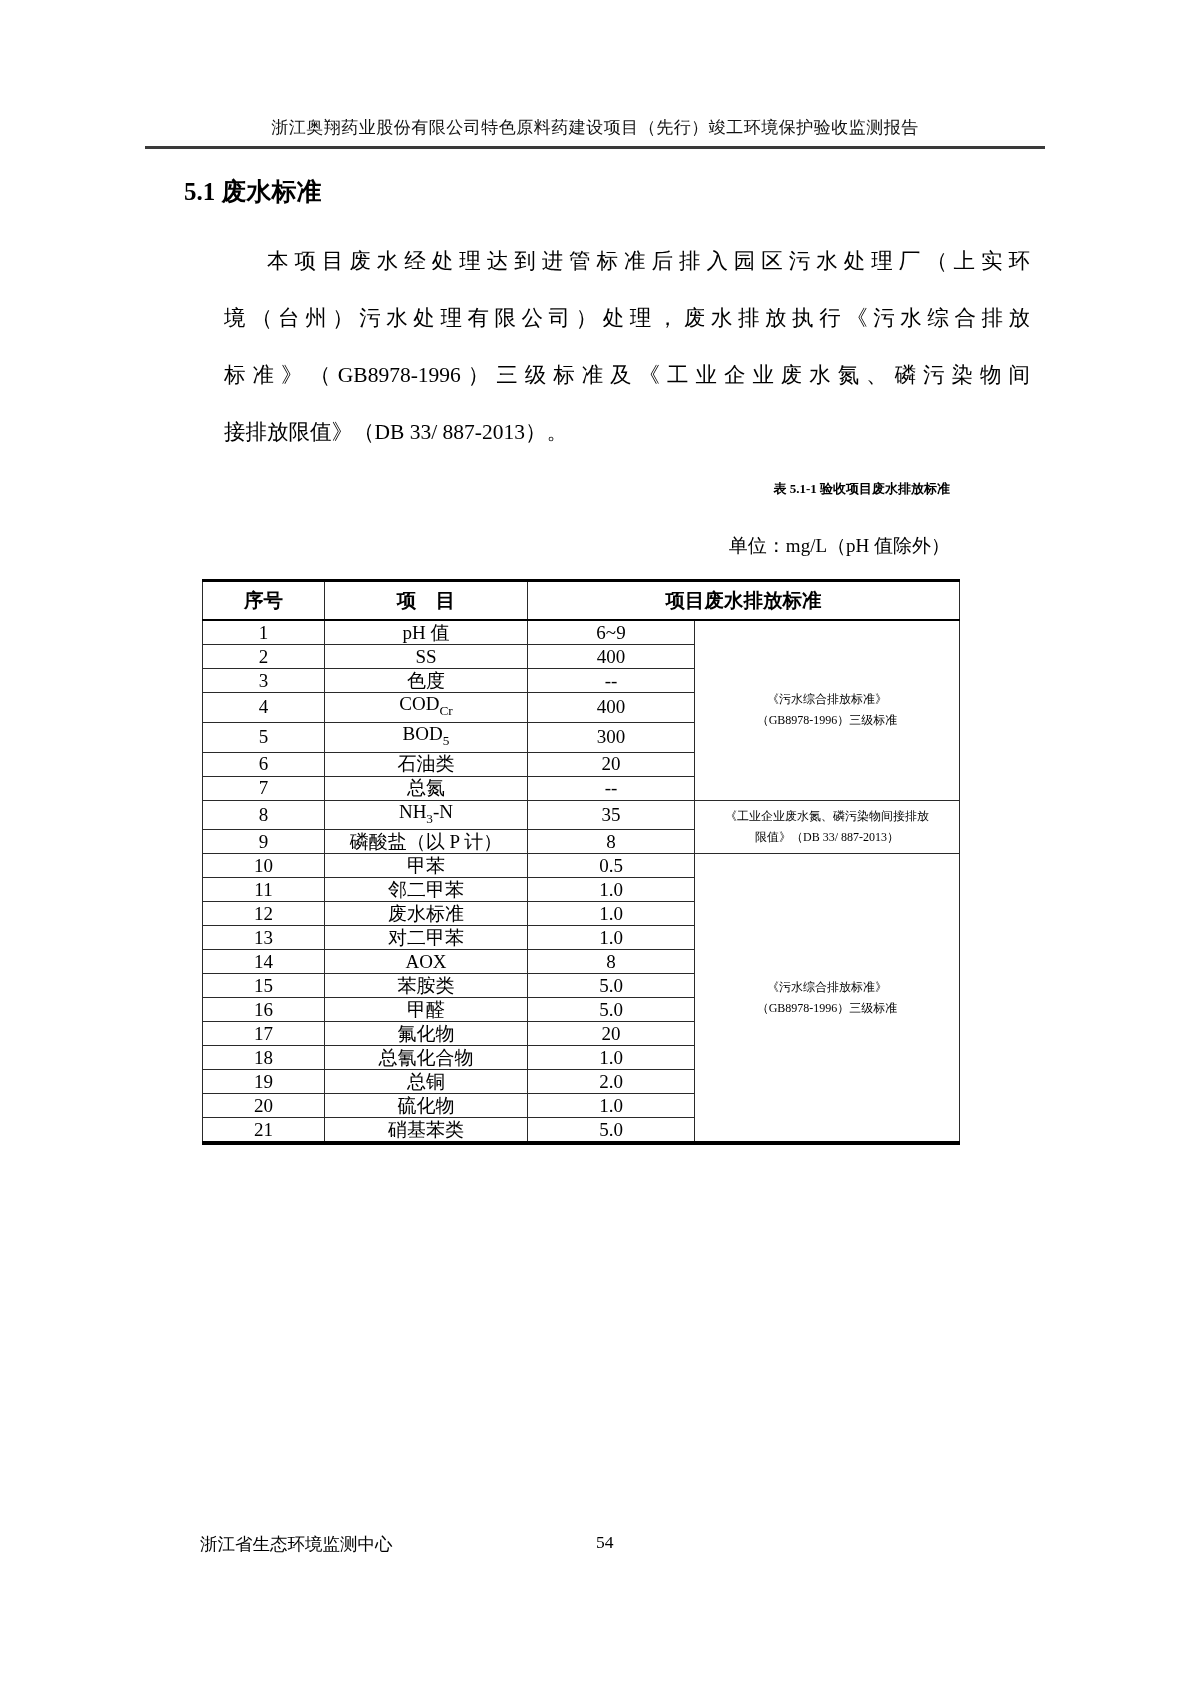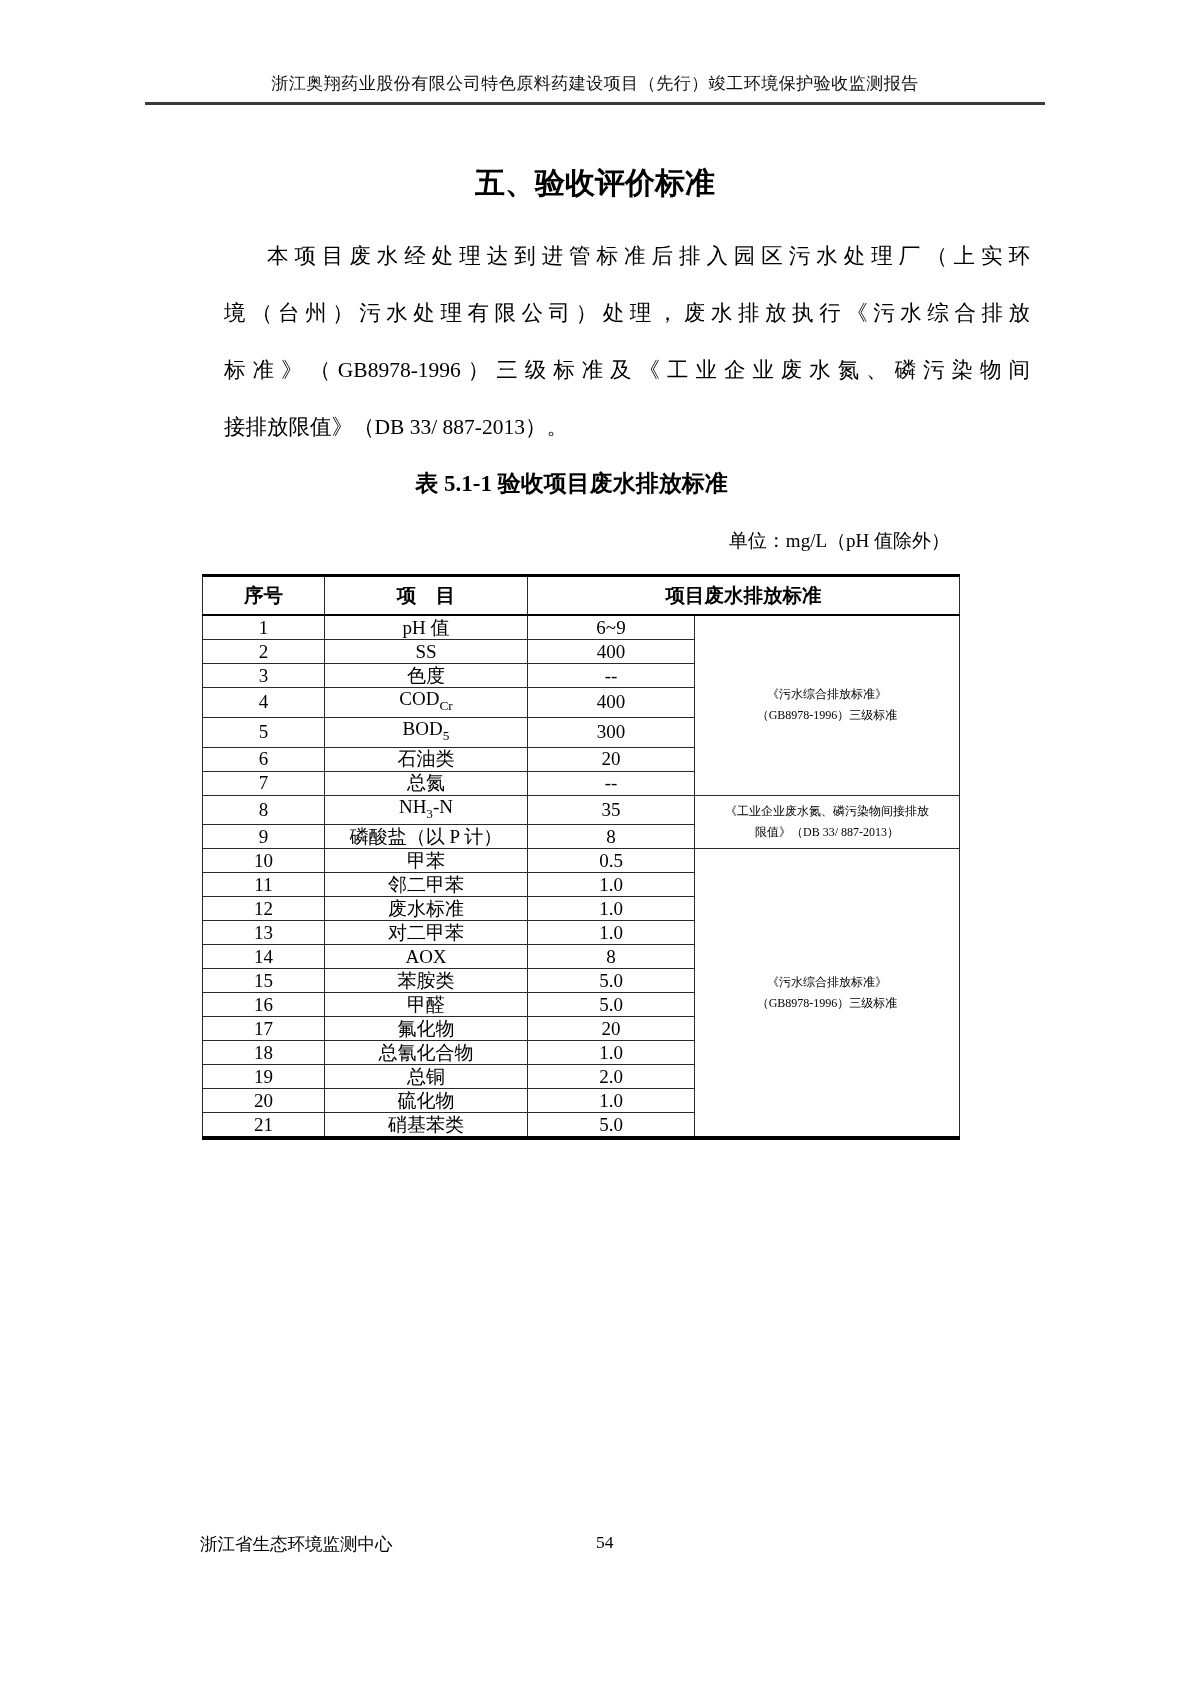--- a/index.html
+++ b/index.html
@@ -4,21 +4,21 @@
 <style>
   html,body{margin:0;padding:0;background:#ffffff;}
   .page{
     position:relative;
     width:1190px;height:1683px;
     background:#ffffff;color:#000;
     font-family:"Liberation Serif","DejaVu Serif",serif;
     overflow:hidden;box-sizing:border-box;
   }
   .running-header{
-    padding-top:72px;
+    padding-top:116px;
     text-align:center;
     font-size:17px;
     letter-spacing:0.5px;
     color:#111;
   }
   .header-rule{
     margin:7px 145px 0 145px;
     border:none;
     border-top:3px solid #3a3a3a;
   }
@@ -45,22 +45,22 @@
   .doc-line.fill{
     white-space:normal;
     text-align:justify;
     text-align-last:justify;
   }
   .doc-line.indent{ text-indent:43px; }
   .doc-line sub, td sub{ font-size:70%; }
   .table-caption{
     margin:14px 0 0 9px;
     width:757px;
-    text-align:center;
-    font-size:23px;
+    text-align:right;
+    font-size:13px;
     font-weight:bold;
     line-height:28px;
   }
   .unit-note{
     margin:30px 0 0 9px;
     width:757px;
     text-align:right;
     font-size:19px;
     line-height:26px;
   }
@@ -109,24 +109,24 @@
   .footer-page{ position:absolute; left:596px; }
 </style>
 </head>
 <body>
 
 <div class="page">
 
   <div class="running-header">浙江奥翔药业股份有限公司特色原料药建设项目（先行）竣工环境保护验收监测报告</div>
   <hr class="header-rule">
 
-  <h1 class="doc-title">五、验收评价标准</h1>
 
   <div class="content">
 
+    <h2 class="section-heading">5.1 废水标准</h2>
 
     <div class="para">
         <div class="doc-line indent fill">本项目废水经处理达到进管标准后排入园区污水处理厂（上实环</div>
         <div class="doc-line fill">境（台州）污水处理有限公司）处理，废水排放执行《污水综合排放</div>
         <div class="doc-line fill">标准》（GB8978-1996）三级标准及《工业企业废水氮、磷污染物间</div>
         <div class="doc-line">接排放限值》（DB 33/ 887-2013）。</div>
       </div>
 
     <div class="table-caption">表 5.1-1  验收项目废水排放标准</div>
 

